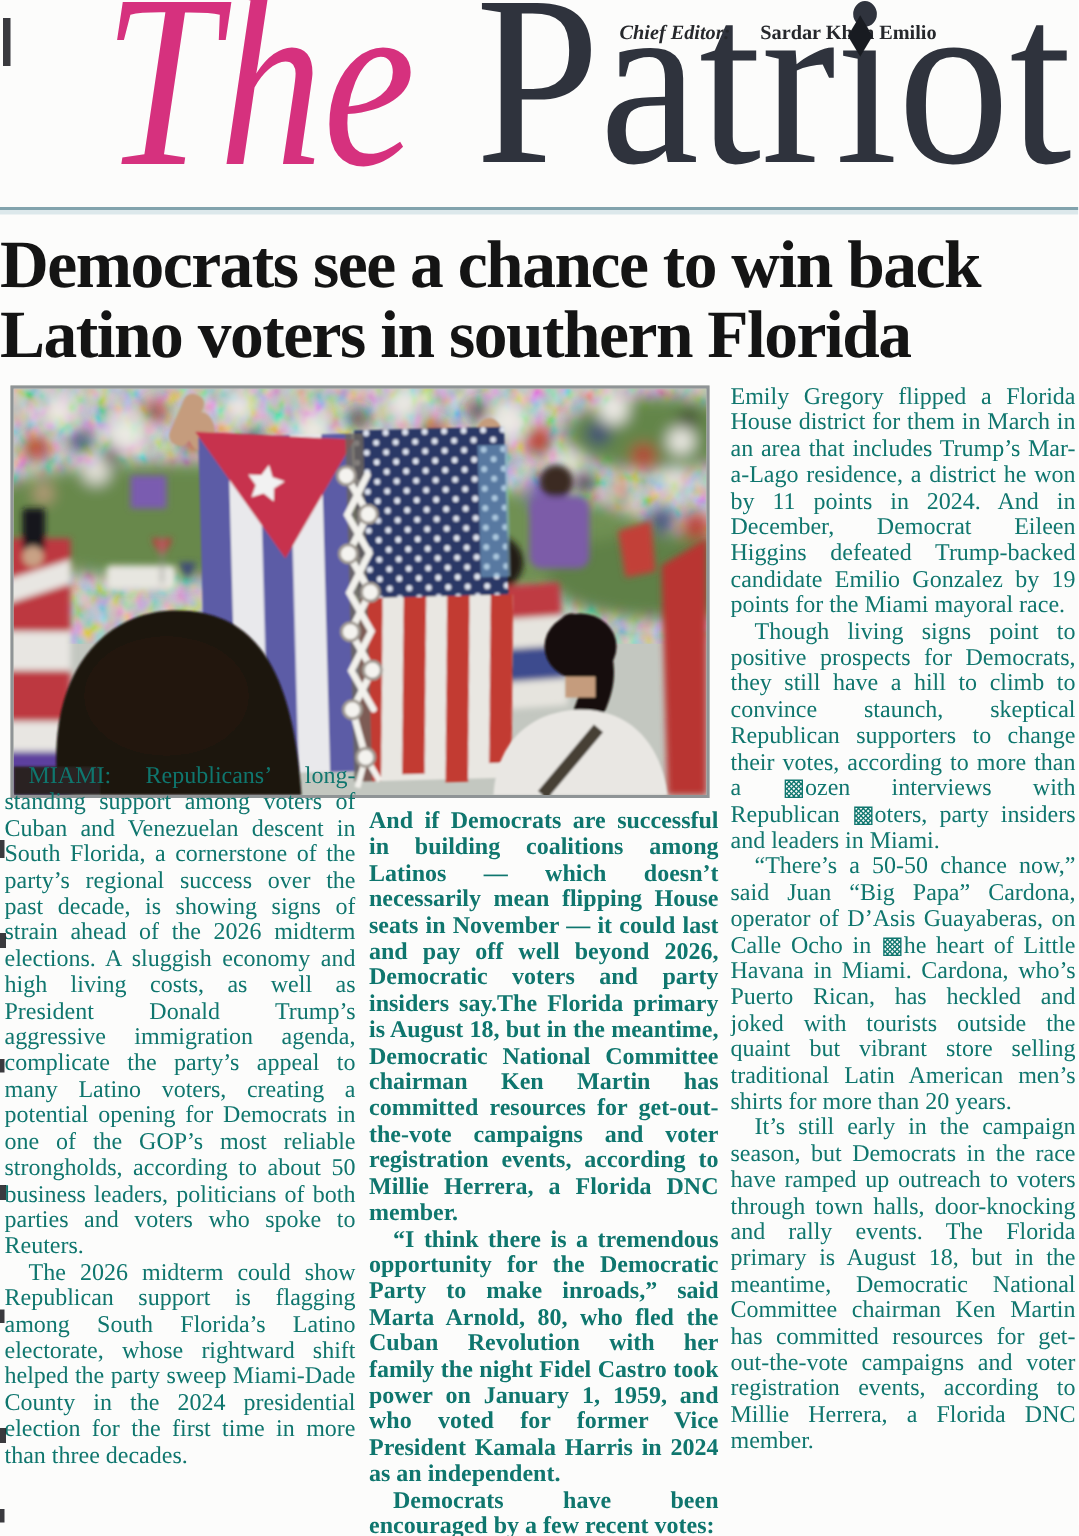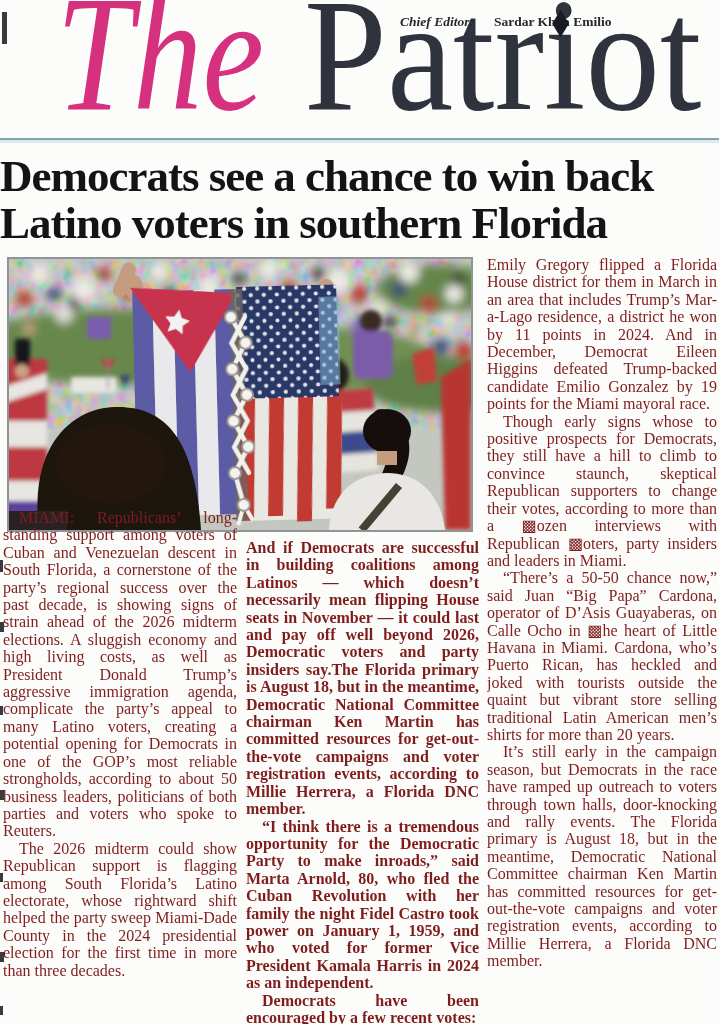--- a/index.html
+++ b/index.html
@@ -1,20 +1,20 @@
 <!DOCTYPE html>
 <html><head>
 <meta charset="utf-8">
 <style>
   html,body{margin:0;padding:0;background:#ffffff;}
   .page{position:relative;width:719px;height:1024px;overflow:hidden;background:#fcfcfb;
         font-family:"Liberation Serif",serif;color:#222;}
 
   
-  .masthead{position:absolute;left:0;top:0;width:603px;height:138px;}
+  .masthead{position:absolute;left:13px;top:0;width:603px;height:138px;}
   .mast-the{position:absolute;left:56px;top:-29px;font-size:165px;line-height:1;
             font-style:italic;font-weight:400;color:#d6317e;white-space:nowrap;
             transform:scaleX(.84);transform-origin:0 0;}
   .mast-patriot{position:absolute;left:304px;top:-26px;font-size:162px;line-height:1;
             font-weight:400;color:#2f333d;white-space:nowrap;
             transform:scaleX(.92);transform-origin:0 0;}
   .editor-line{position:absolute;left:400px;top:14px;font-size:13.5px;color:#26282c;white-space:nowrap;}
   .ed-label{font-style:italic;font-weight:bold;margin-right:20px;}
   .ed-name{font-weight:bold;}
   .mast-diamond{position:absolute;left:549px;top:3px;font-size:30px;color:#181b21;
@@ -30,21 +30,21 @@
         letter-spacing:-1px;white-space:nowrap;}
   .headline span{display:block;}
 
   
   .photo{position:absolute;left:7px;top:257px;width:466px;height:275px;margin:0;
         border:2px solid #8f9496;box-sizing:border-box;background:#c3c7c0;overflow:hidden;}
   .photo svg{display:block;width:462px;height:271px;}
 
   
   .col{position:absolute;font-size:16px;line-height:17.4px;text-align:justify;
-       color:#7f1d1d;overflow:hidden;}
+       color:#0f766e;overflow:hidden;}
   .col p{margin:0;}
   .col p.indent{text-indent:16px;}
   .col1{left:3px;  top:509px;width:234px;height:485px;}
   .col2{left:246px;top:539px;width:233px;height:485px;font-weight:bold;}
   .col3{left:487px;top:256px;width:230px;height:768px;}
 
   
   .artifact{position:absolute;background:#17181c;opacity:.85;}
 </style>
 </head>
@@ -231,21 +231,21 @@
     <p class="indent">MIAMI: Republicans’ long-standing support among voters of Cuban and Venezuelan descent in South Florida, a cornerstone of the party’s regional success over the past decade, is showing signs of strain ahead of the 2026 midterm elections. A sluggish economy and high living costs, as well as President Donald Trump’s aggressive immigration agenda, complicate the party’s appeal to many Latino voters, creating a potential opening for Democrats in one of the GOP’s most reliable strongholds, according to about 50 business leaders, politicians of both parties and voters who spoke to Reuters.</p>
     <p class="indent">The 2026 midterm could show Republican support is flagging among South Florida’s Latino electorate, whose rightward shift helped the party sweep Miami-Dade County in the 2024 presidential election for the first time in more than three decades.</p>
   </div>
   <div class="col col2">
     <p>And if Democrats are successful in building coalitions among Latinos — which doesn’t necessarily mean flipping House seats in November — it could last and pay off well beyond 2026, Democratic voters and party insiders say.The Florida primary is August 18, but in the meantime, Democratic National Committee chairman Ken Martin has committed resources for get-out-the-vote campaigns and voter registration events, according to Millie Herrera, a Florida DNC member.</p>
     <p class="indent">“I think there is a tremendous opportunity for the Democratic Party to make inroads,” said Marta Arnold, 80, who fled the Cuban Revolution with her family the night Fidel Castro took power on January 1, 1959, and who voted for former Vice President Kamala Harris in 2024 as an independent.</p>
     <p class="indent">Democrats have been encouraged by a few recent votes:</p>
   </div>
   <div class="col col3">
     <p>Emily Gregory flipped a Florida House district for them in March in an area that includes Trump’s Mar-a-Lago residence, a district he won by 11 points in 2024. And in December, Democrat Eileen Higgins defeated Trump-backed candidate Emilio Gonzalez by 19 points for the Miami mayoral race.</p>
-    <p class="indent">Though early signs whose to positive prospects for Democrats, they still have a hill to climb to convince staunch, skeptical Republican supporters to change their votes, according to more than a ▩ozen interviews with Republican ▩oters, party insiders and leaders in Miami.</p>
+    <p class="indent">Though living signs point to positive prospects for Democrats, they still have a hill to climb to convince staunch, skeptical Republican supporters to change their votes, according to more than a ▩ozen interviews with Republican ▩oters, party insiders and leaders in Miami.</p>
     <p class="indent">“There’s a 50-50 chance now,” said Juan “Big Papa” Cardona, operator of D’Asis Guayaberas, on Calle Ocho in ▩he heart of Little Havana in Miami. Cardona, who’s Puerto Rican, has heckled and joked with tourists outside the quaint but vibrant store selling traditional Latin American men’s shirts for more than 20 years.</p>
     <p class="indent">It’s still early in the campaign season, but Democrats in the race have ramped up outreach to voters through town halls, door-knocking and rally events. The Florida primary is August 18, but in the meantime, Democratic National Committee chairman Ken Martin has committed resources for get-out-the-vote campaigns and voter registration events, according to Millie Herrera, a Florida DNC member.</p>
   </div>
 
   <div class="artifact" style="left:2px;top:12px;width:5px;height:32px;"></div>
   <div class="artifact" style="left:0;top:560px;width:3px;height:12px;"></div>
   <div class="artifact" style="left:0;top:622px;width:4px;height:10px;"></div>
   <div class="artifact" style="left:0;top:706px;width:3px;height:9px;"></div>
   <div class="artifact" style="left:0;top:790px;width:4px;height:10px;"></div>
   <div class="artifact" style="left:0;top:873px;width:3px;height:9px;"></div>

